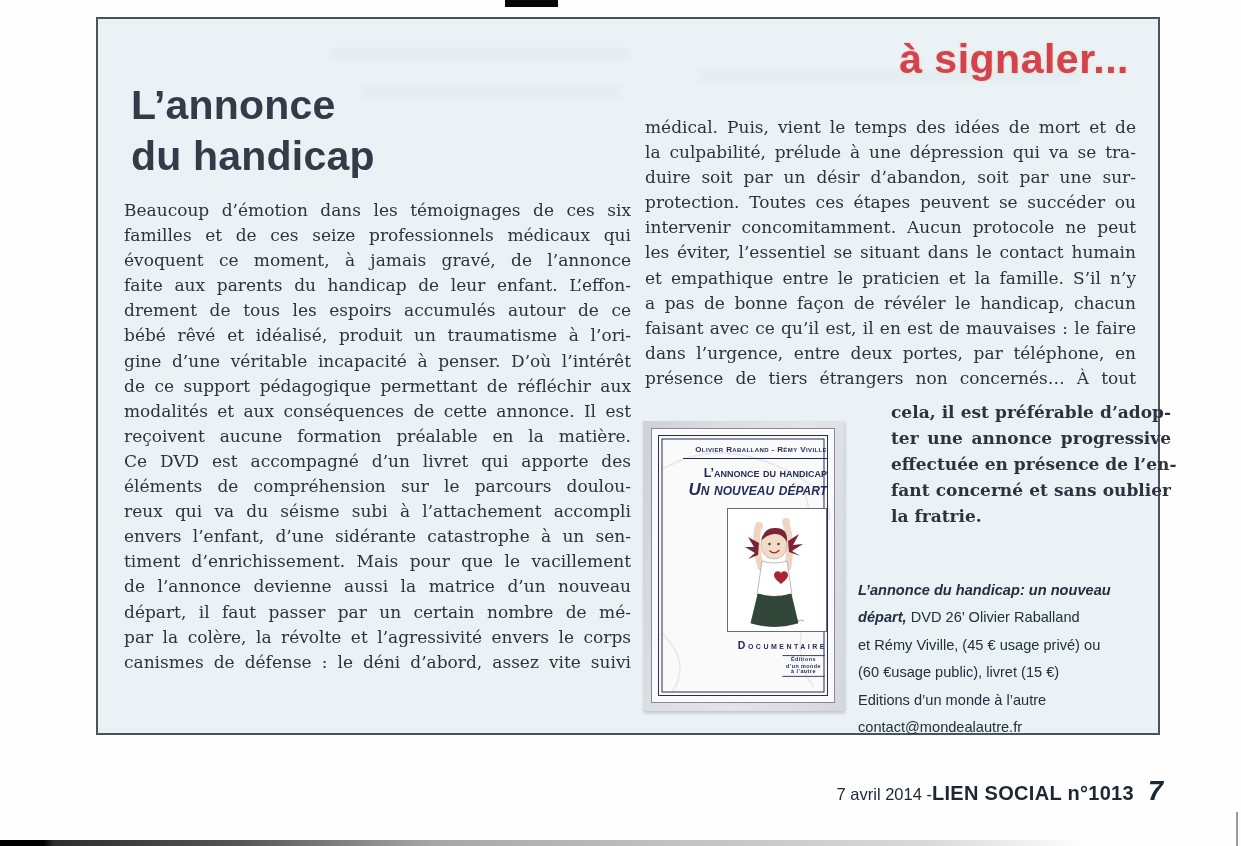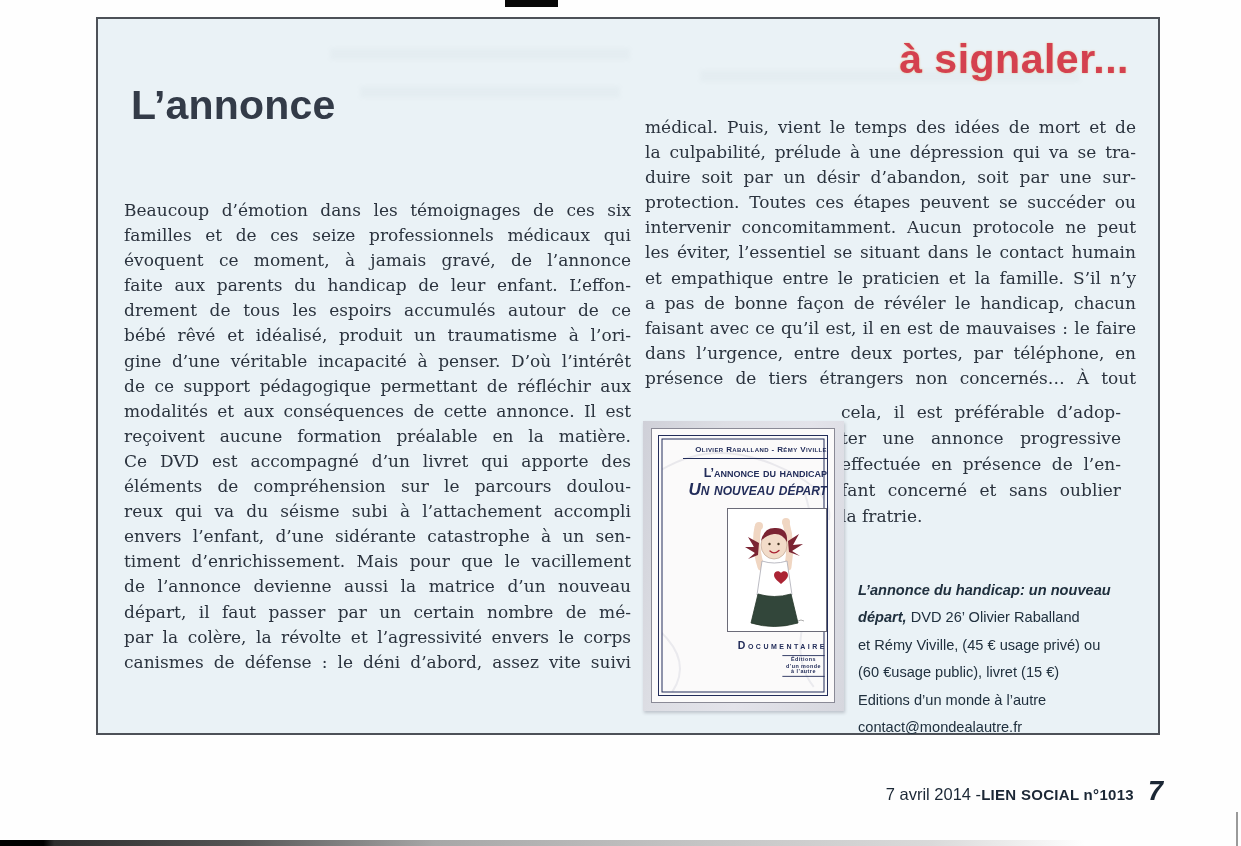--- a/index.html
+++ b/index.html
@@ -26,21 +26,21 @@
     letter-spacing:.2px;
   }
   
   .serifcol{
     position:absolute;
     font-family:"DejaVu Serif","Liberation Serif",serif;
     font-size:17px;color:#2b333e;
   }
   .leftcol{left:124px;top:198px;width:507px;line-height:25.1px;}
   .rightcol-wide{left:645px;top:115px;width:491px;line-height:25.1px;}
-  .rightcol-narrow{left:841px;top:399px;width:280px;line-height:26px;}
+  .rightcol-narrow{left:891px;top:399px;width:280px;line-height:26px;font-weight:bold;}
   .text-line{height:inherit;}
   .jl{text-align:justify;text-align-last:justify;white-space:nowrap;}
   
   .dvd{
     position:absolute;left:643px;top:421px;width:201px;height:290px;
     background:linear-gradient(105deg,#cfd0d8 0%,#dddee4 30%,#e3e3ea 60%,#d6d7de 100%);
     box-shadow:1px 2px 3px rgba(60,60,80,.25);
   }
   .dvd-cover{
     position:absolute;left:8px;top:7px;right:9px;bottom:8px;
@@ -77,21 +77,21 @@
     font-size:14.6px;line-height:27.4px;color:#20303e;
   }
   .cap-line{white-space:nowrap;}
   .cap-bi{font-weight:700;font-style:italic;}
   
   .footer{
     position:absolute;top:776px;right:78px;height:34px;
     display:flex;align-items:baseline;color:#1b2735;
   }
   .footer-date{font-size:16.5px;}
-  .footer-journal{font-size:15px;font-weight:700;letter-spacing:.3px;}
+  .footer-journal{font-size:20px;font-weight:700;letter-spacing:.3px;}
   .footer-page{font-size:27px;font-weight:700;font-style:italic;margin-left:14px;}
   
   .artifact-top{position:absolute;left:505px;top:0;width:53px;height:7px;background:#070707;}
   .artifact-bottom{
     position:absolute;left:0;top:840px;width:1085px;height:6px;
     background:linear-gradient(90deg,#000 0%,#000 4%,#2e2e2e 5%,#555 22%,rgba(95,95,95,.55) 40%,rgba(120,120,120,.45) 62%,rgba(150,150,150,.35) 86%,rgba(160,160,160,0) 100%);
   }
   .artifact-right{position:absolute;left:1236px;top:812px;width:2px;height:34px;background:#9a9a9a;}
   .ghost{position:absolute;background:#8fa3ad;opacity:.06;filter:blur(2px);border-radius:2px;}
 </style>
@@ -105,20 +105,21 @@
 <div class="panel"></div>
 
 <div class="ghost" style="left:330px;top:48px;width:300px;height:12px;"></div>
 <div class="ghost" style="left:360px;top:86px;width:260px;height:12px;"></div>
 <div class="ghost" style="left:700px;top:70px;width:380px;height:12px;"></div>
 
 <div class="signaler">à signaler...</div>
 
 <div class="title">
   <div>L’annonce</div>
+  <div>du handicap</div>
 </div>
 
 <div class="serifcol leftcol">
     <div class="text-line jl">Beaucoup d’émotion dans les témoignages de ces six</div>
     <div class="text-line jl">familles et de ces seize professionnels médicaux qui</div>
     <div class="text-line jl">évoquent ce moment, à jamais gravé, de l’annonce</div>
     <div class="text-line jl">faite aux parents du handicap de leur enfant. L’effon-</div>
     <div class="text-line jl">drement de tous les espoirs accumulés autour de ce</div>
     <div class="text-line jl">bébé rêvé et idéalisé, produit un traumatisme à l’ori-</div>
     <div class="text-line jl">gine d’une véritable incapacité à penser. D’où l’intérêt</div>

